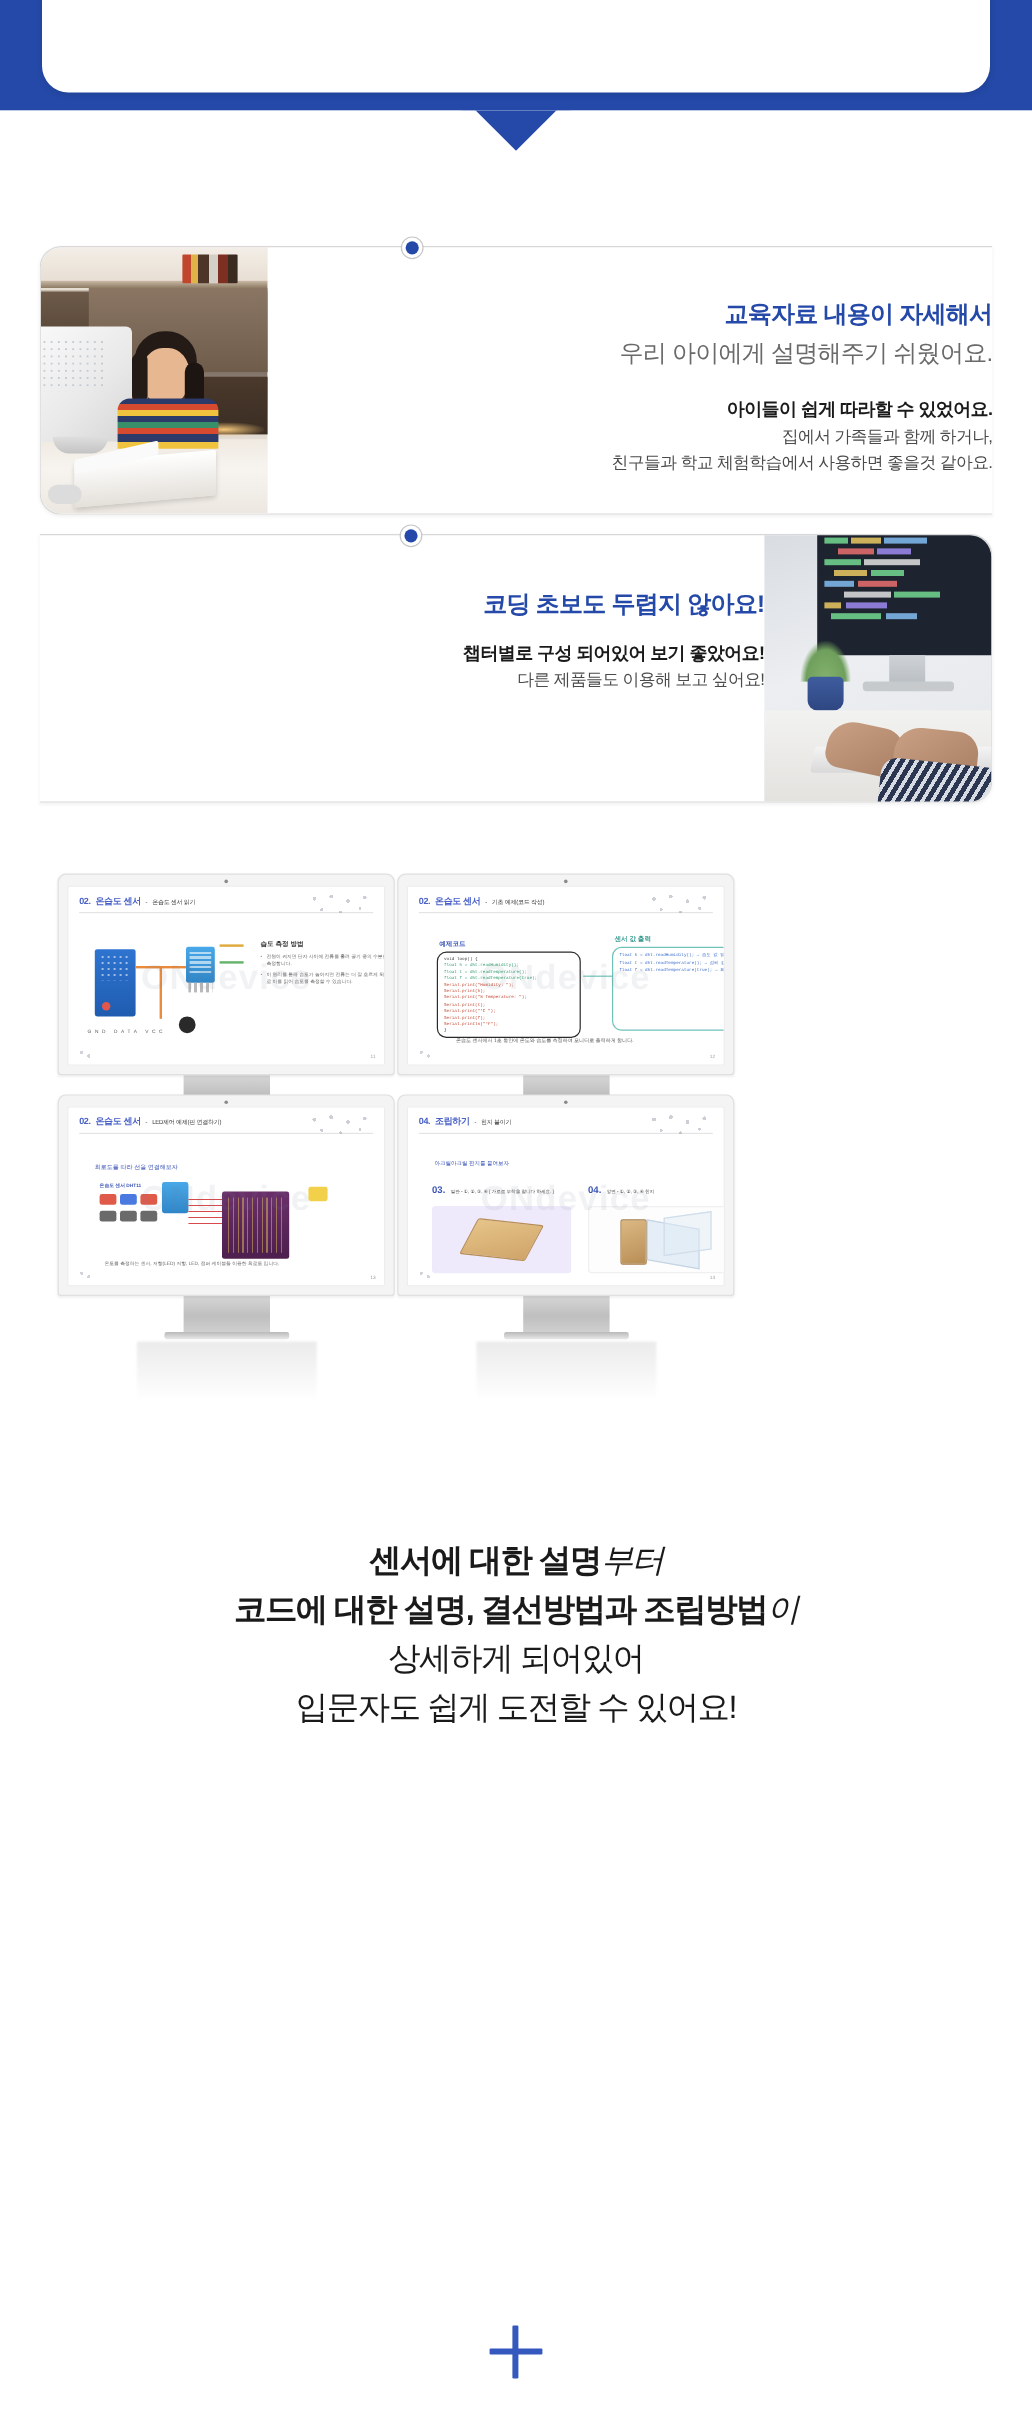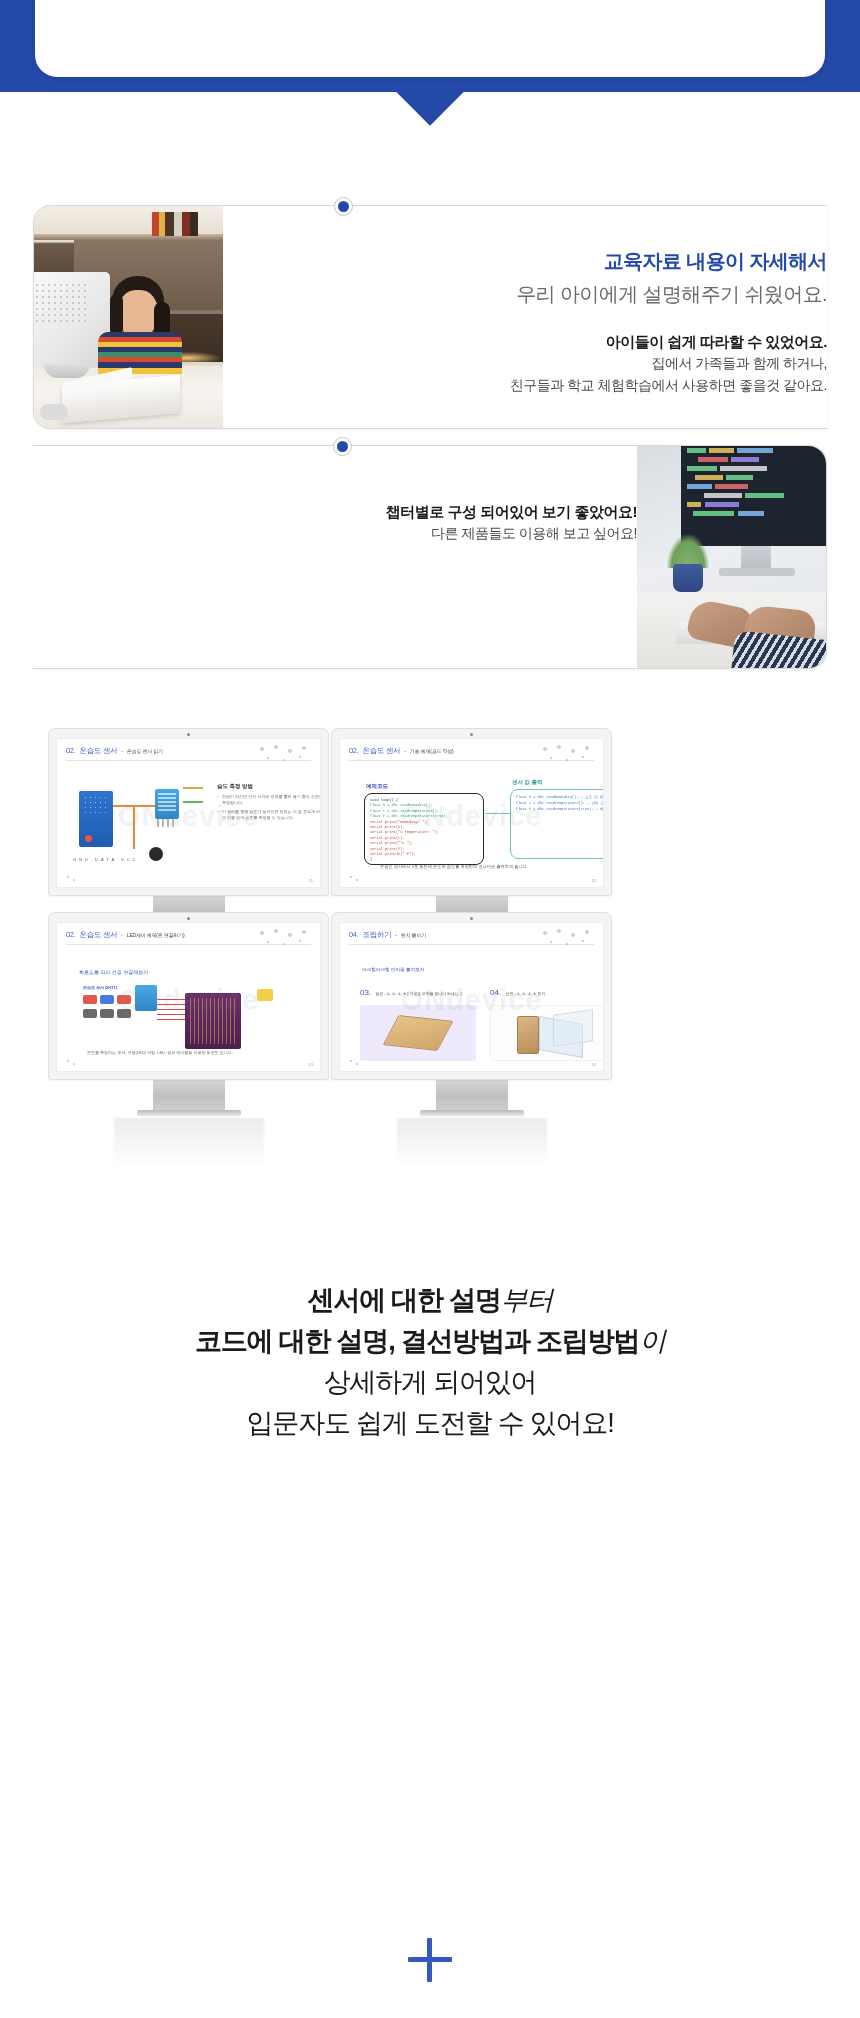--- a/index.html
+++ b/index.html
@@ -345,21 +345,21 @@
   .mon-reflect {
     width: 150px; height: 48px;
     margin: 2px auto 0;
     background: linear-gradient(180deg, rgba(190,190,190,0.30) 0%, rgba(190,190,190,0) 100%);
     filter: blur(1px);
   }
 
   
   .slide { position: absolute; inset: 0; padding: 7px 9px; }
   .slide-head { display: flex; align-items: baseline; gap: 4px; }
-  .sl-num { color: #4a62c8; font-size: 7.5px; font-weight: 400; letter-spacing: -0.3px; }
+  .sl-num { color: #4a62c8; font-size: 7.5px; font-weight: 700; letter-spacing: -0.3px; }
   .sl-title { color: #3a3a3a; font-size: 5px; letter-spacing: -0.2px; }
   .slide-rule { height: 1px; background: #e4e4e4; margin: 4px 0 0 0; }
   .sl-deco {
     position: absolute; right: 6px; top: 5px; width: 58px; height: 20px;
     opacity: .5;
     background-image:
       radial-gradient(circle 1.6px at 6px 5px, #9aa0ad 99%, transparent),
       radial-gradient(circle 1.6px at 20px 3px, #9aa0ad 99%, transparent),
       radial-gradient(circle 1.6px at 34px 7px, #9aa0ad 99%, transparent),
       radial-gradient(circle 1.6px at 48px 4px, #9aa0ad 99%, transparent),
@@ -451,21 +451,21 @@
   .s3-chips i:nth-child(3){ background:#e05a4a; }
   .s3-chips2 { position: absolute; left: 26px; top: 86px; display:flex; gap: 3px; }
   .s3-chips2 i { display:block; width: 14px; height: 9px; border-radius: 2px; background:#6a6a6a; }
   .s3-chiplabel { position:absolute; left: 26px; top: 62px; font-size: 4px; color:#3b55b8; font-weight:700; }
   .s3-bottom { position:absolute; left: 30px; bottom: 16px; font-size: 4px; color:#666; }
 
   
   .s4-col { position: absolute; top: 58px; width: 116px; }
   .s4-l { left: 20px; }
   .s4-r { left: 150px; }
-  .s4-num { color:#3b55b8; font-size: 8px; font-weight:400; }
+  .s4-num { color:#3b55b8; font-size: 8px; font-weight:700; }
   .s4-cap { color:#444; font-size: 3.8px; }
   .s4-imgbox { margin-top: 6px; height: 56px; border-radius: 3px; position: relative; overflow:hidden; }
   .s4-imgbox.lilac { background: #efeafb; }
   .s4-imgbox.white { background: #fdfdfd; border: 1px solid #f0f0f0; }
   .s4-plate {
     position:absolute; left: 50%; top: 50%; width: 58px; height: 30px;
     margin: -15px 0 0 -29px;
     background: linear-gradient(160deg,#e6c489,#cfa469);
     transform: skewX(-28deg) skewY(6deg);
     border-radius: 2px;
@@ -565,20 +565,21 @@
       <div class="r-line">집에서 가족들과 함께 하거나,</div>
       <div class="r-line">친구들과 학교 체험학습에서 사용하면 좋을것 같아요.</div>
     </div>
   </div>
 
   <div class="review-card r2">
     <div class="dot-marker">
         <i></i>
       </div>
     <div class="r-text">
+      <div class="r-title">코딩 초보도 두렵지 않아요!</div>
       <div style="height:10px"></div>
       <div class="r-strong">챕터별로 구성 되어있어 보기 좋았어요!</div>
       <div class="r-line">다른 제품들도 이용해 보고 싶어요!</div>
     </div>
     <div class="photo p2">
       <div class="screen">
           <div class="code"></div>
         </div>
       <div class="mon-neck"></div>
         <div class="mon-base"></div>

